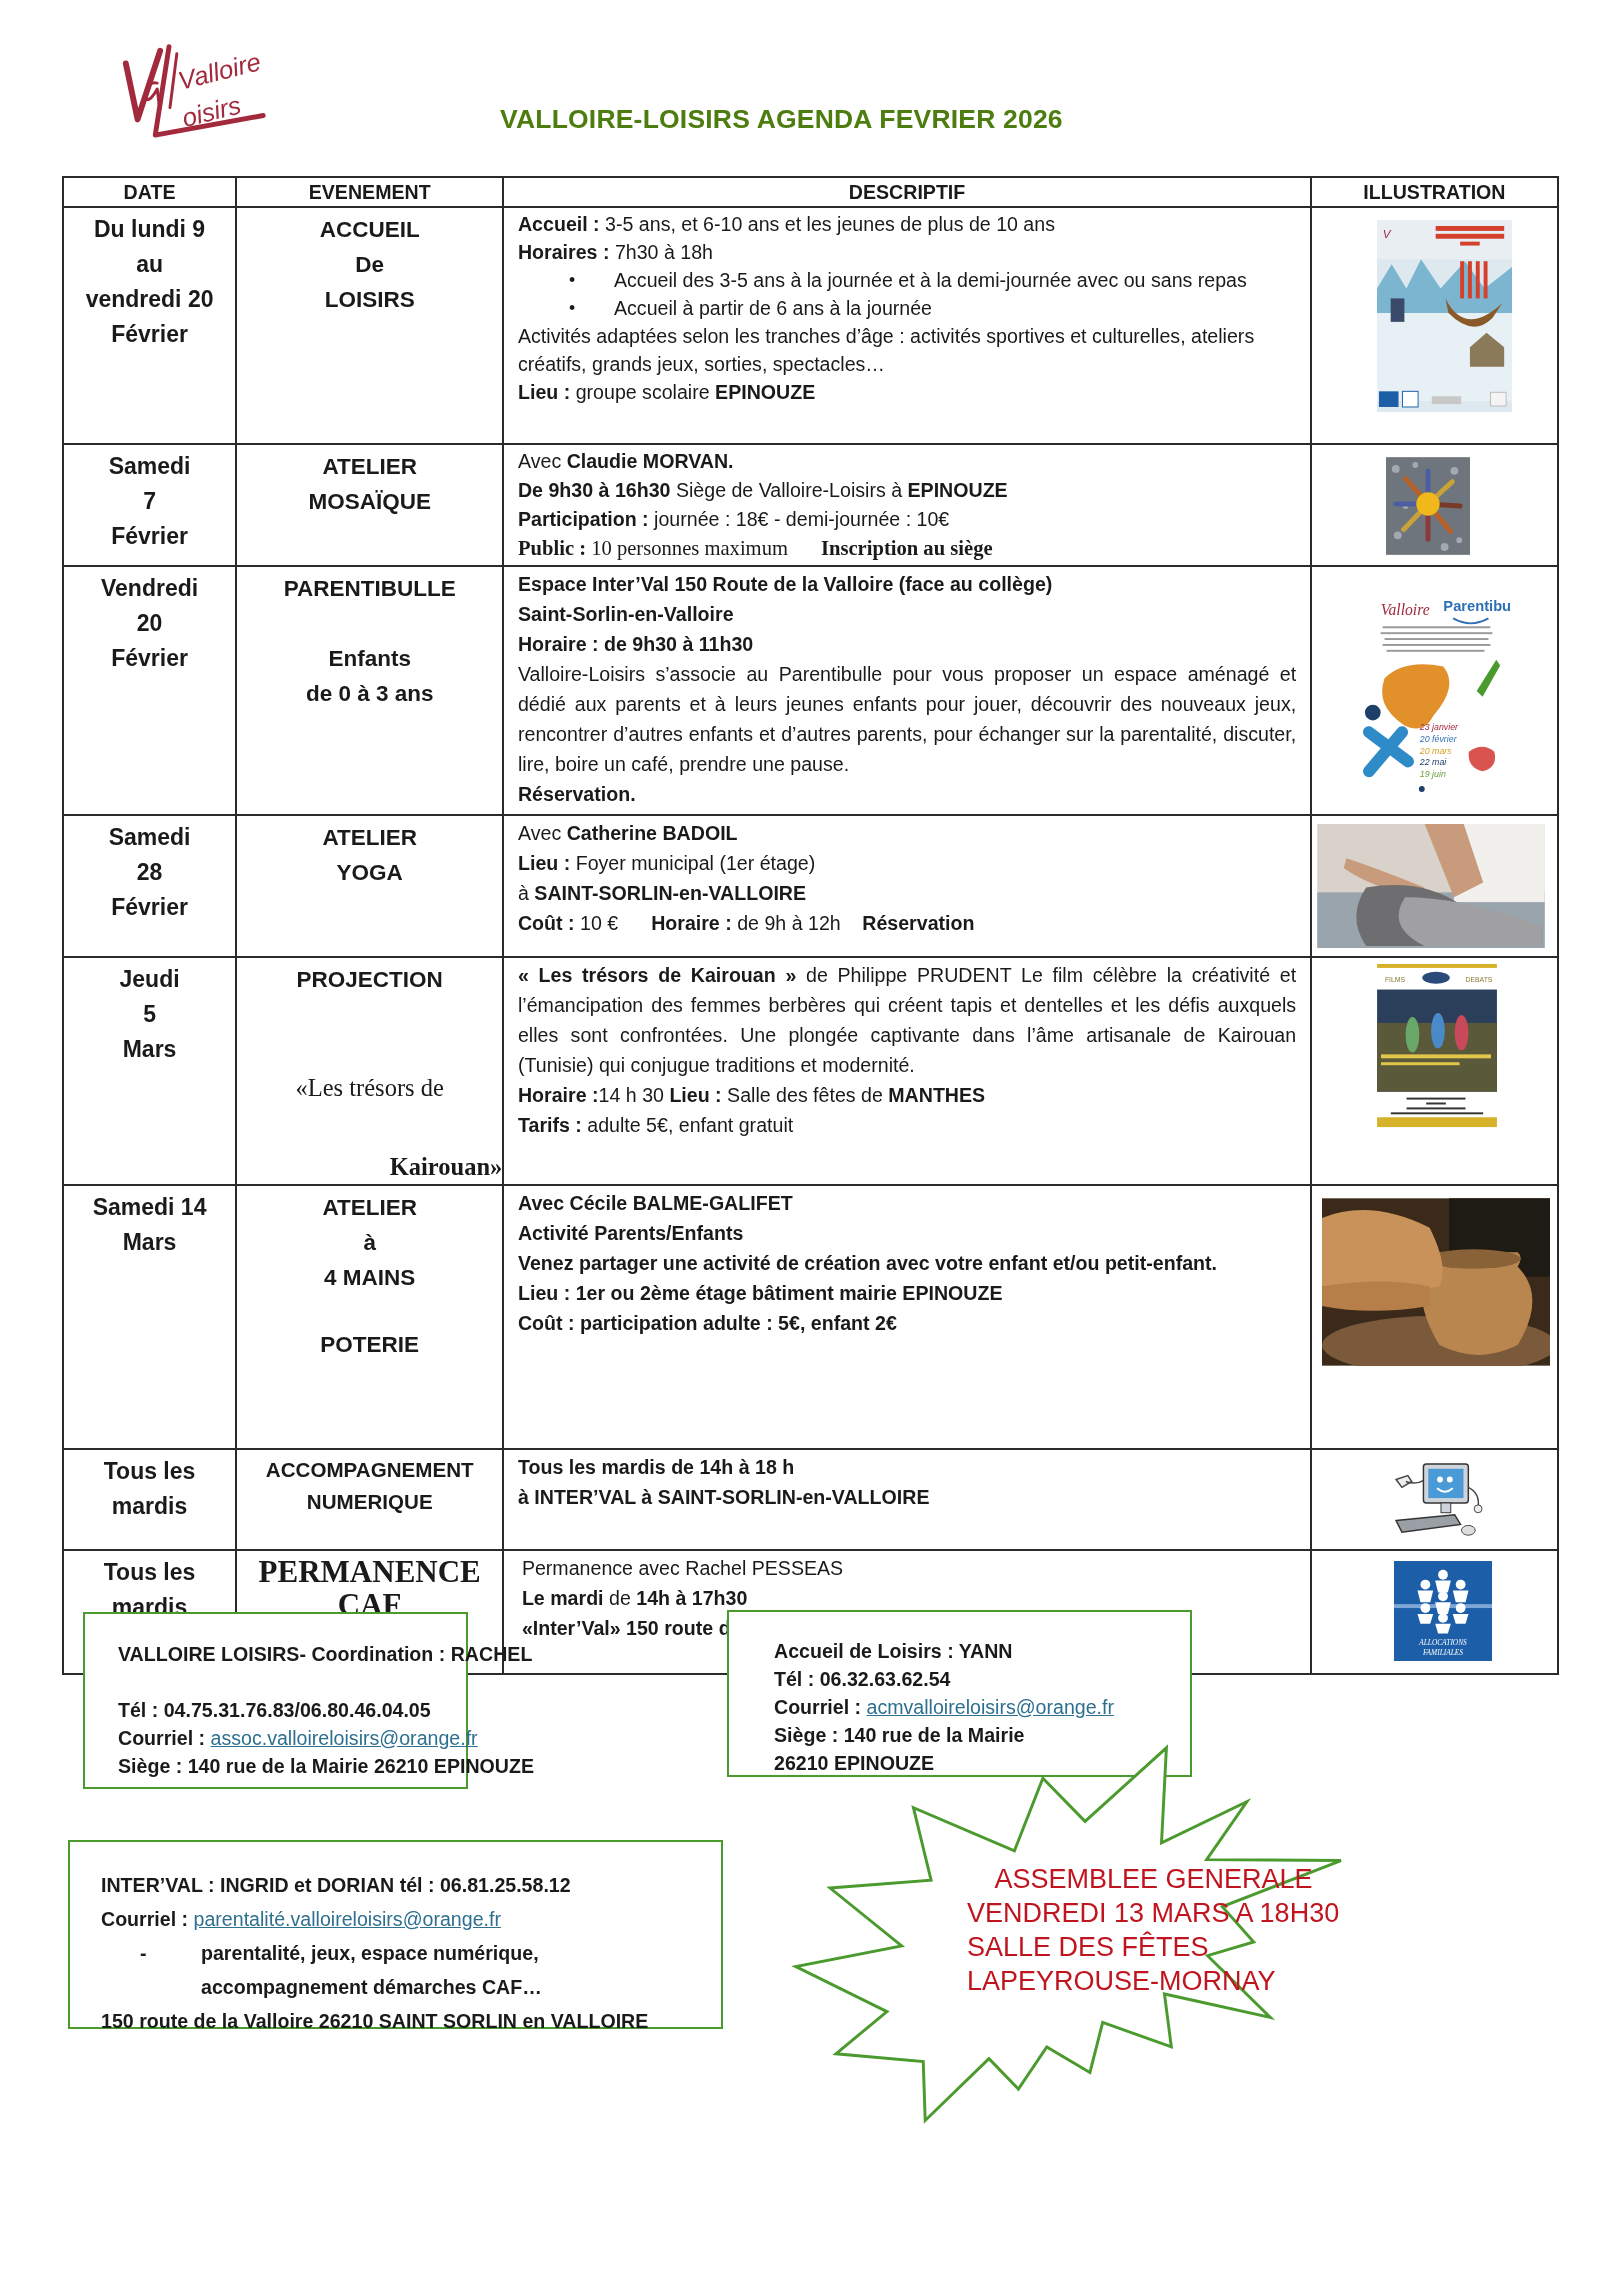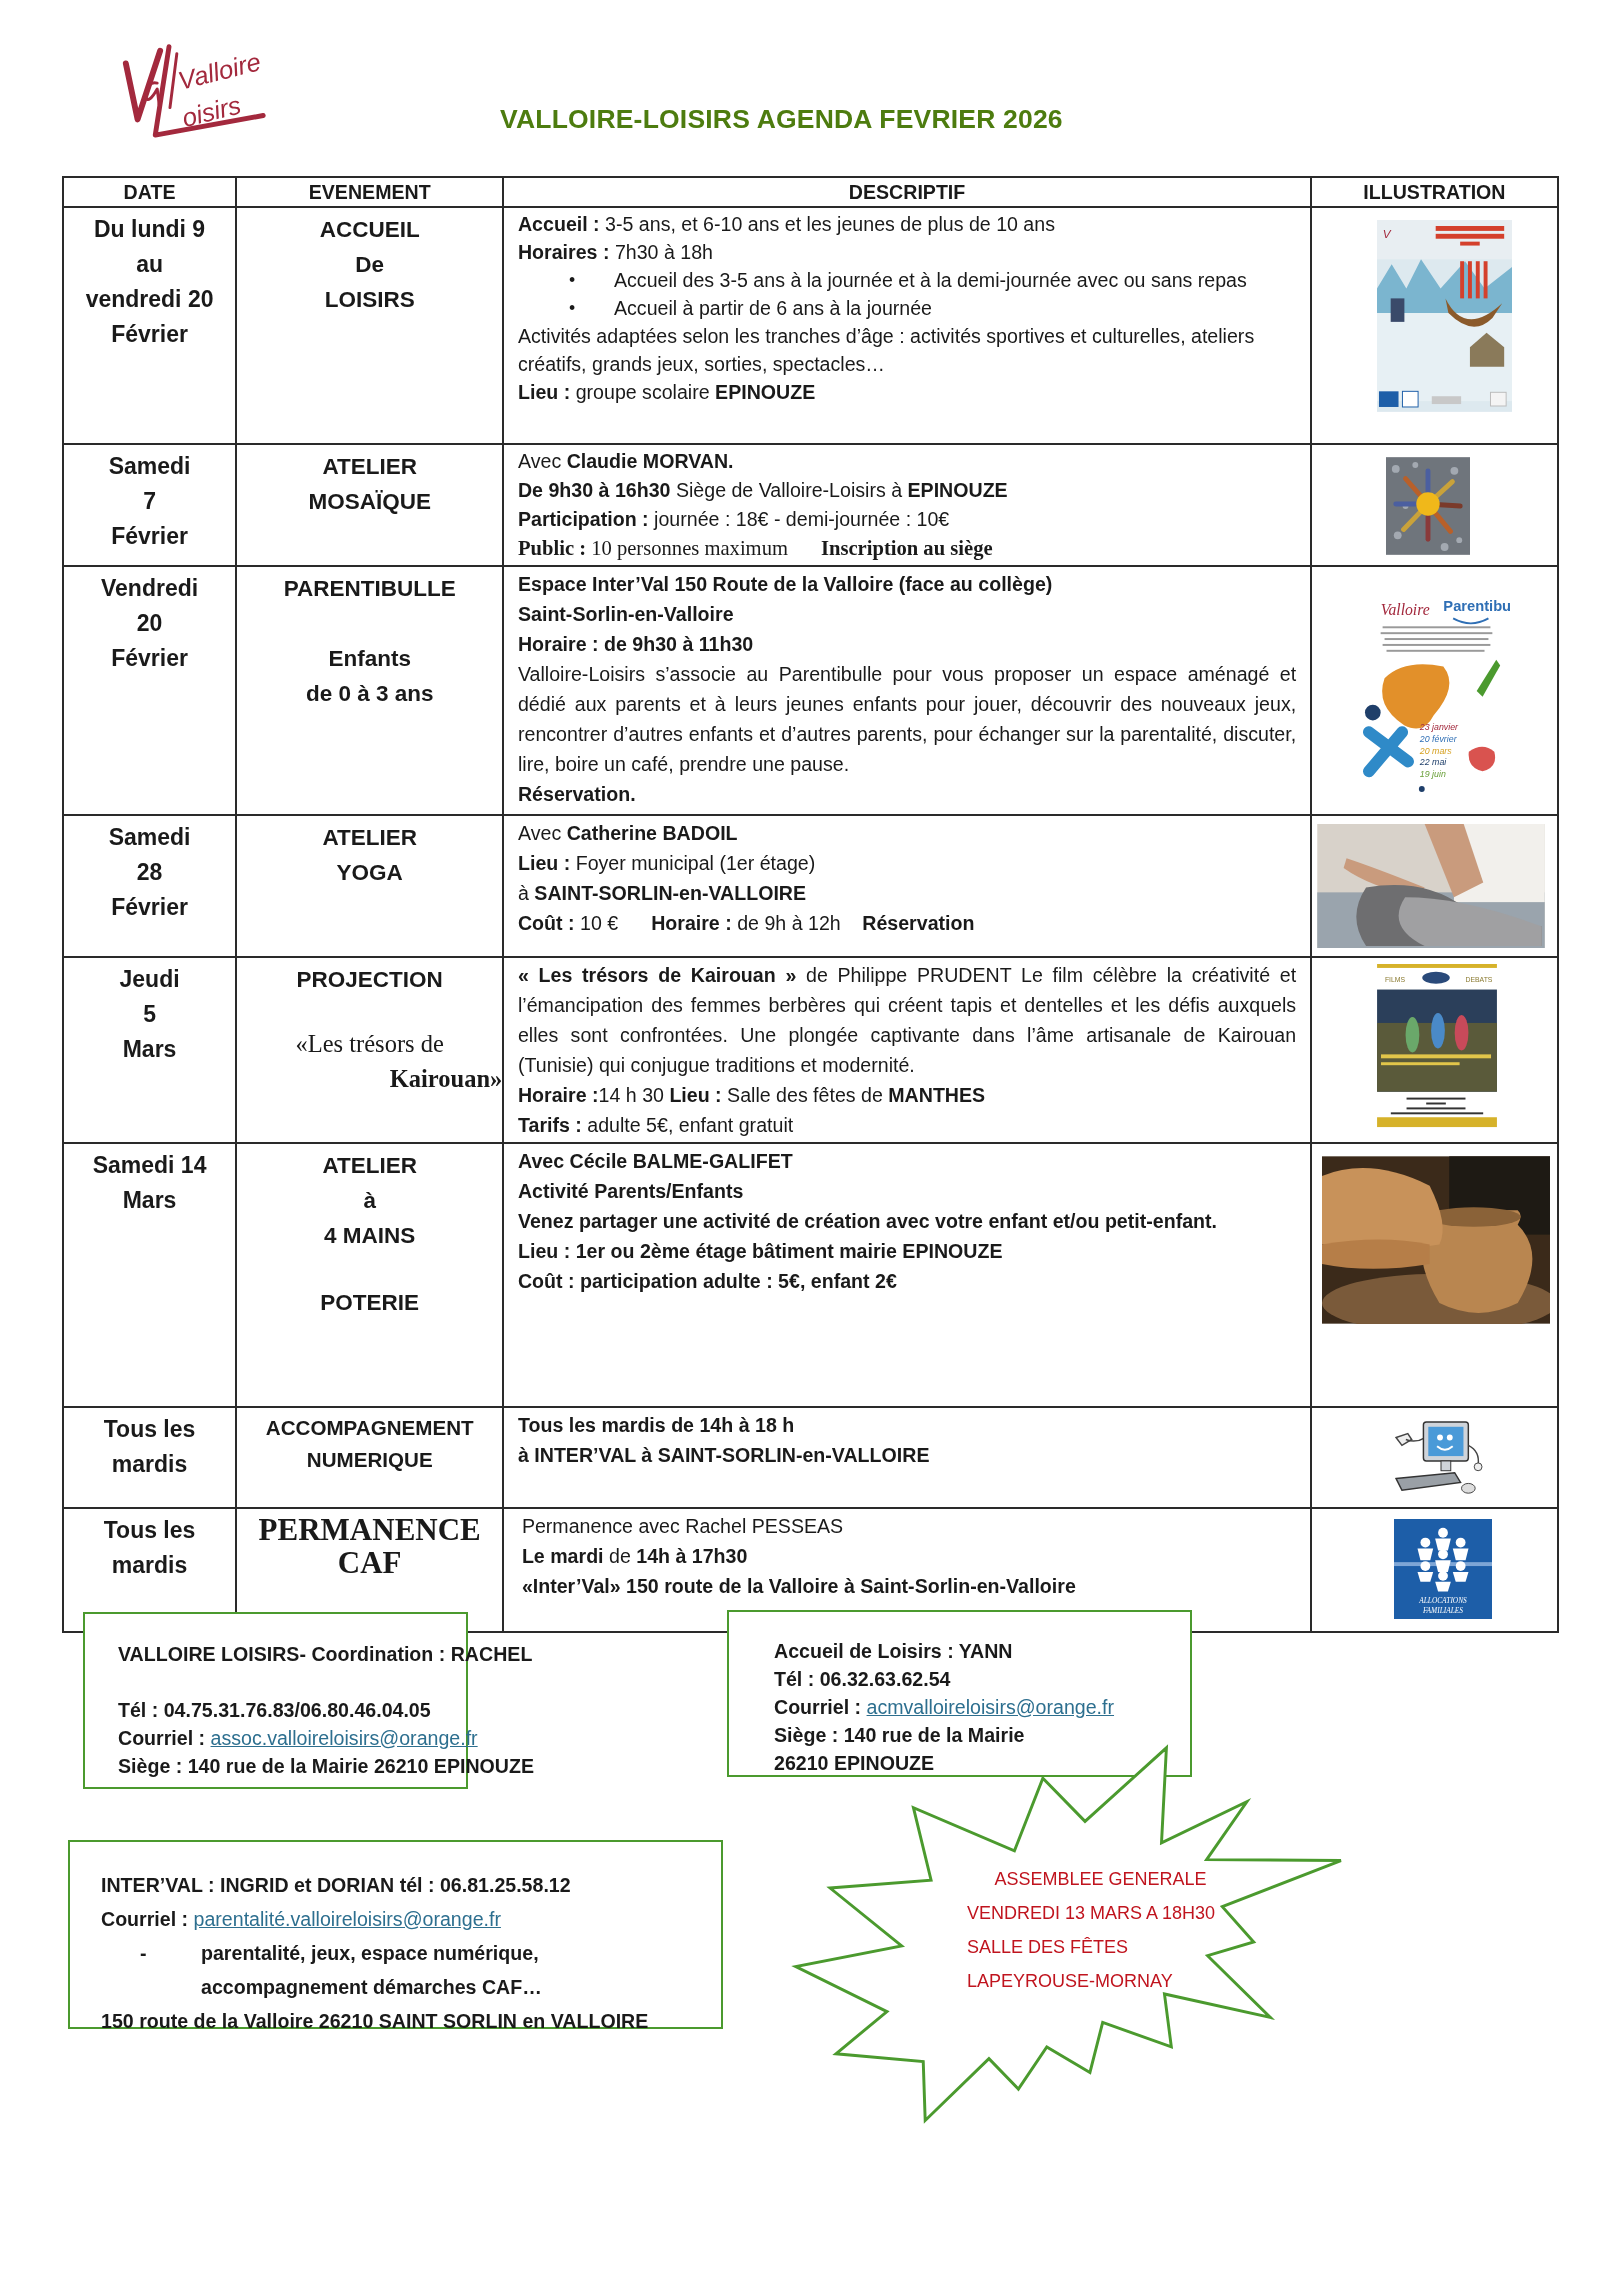--- a/index.html
+++ b/index.html
@@ -8,37 +8,37 @@
   
   .logo { left:116px; top:29px; width:157px; height:118px; }
   .title { left:500px; top:104px; font-size:26.5px; font-weight:bold; letter-spacing:0.2px; color:#4d7c0f; white-space:nowrap; }
   
   table.agenda { position:absolute; left:62px; top:176px; width:1497px; border-collapse:collapse; table-layout:fixed; }
   table.agenda td, table.agenda th { border:2px solid #2a2a2a; vertical-align:top; padding:0; }
   table.agenda th { height:28px; font-size:19.6px; font-weight:bold; text-align:center; vertical-align:middle; }
   .c-date { width:173px; } .c-ev { width:267px; } .c-desc { width:807px; } .c-ill { width:247px; }
   .date-cell { text-align:center; font-weight:bold; font-size:23px; line-height:35px; padding-top:3.9px !important; }
   .ev-cell { text-align:center; font-weight:bold; font-size:22.5px; line-height:35px; padding-top:3.9px !important; }
-  .ev-cell .serif { font-family:"Liberation Serif", serif; font-size:24.5px; }
+  .ev-cell .serif { font-family:"Liberation Serif", serif; font-size:24.5px;margin-top:44px; }
   .desc-cell { font-size:19.6px; line-height:30px; padding:2px 13.7px 2px 13.7px !important; }
   .desc-cell .line { white-space:nowrap; }
   .desc-cell .just { text-align:justify; }
   .desc-cell b { font-weight:bold; }
   .desc-cell ul { margin:0; padding-left:96px; list-style:none; }
   .desc-cell ul li { position:relative; }
   .desc-cell ul li::before { content:"\2022"; position:absolute; left:-45px; font-size:17.6px; }
   .serifline { font-family:"Liberation Serif", serif; font-size:20.6px; }
   .ill-cell { position:relative; }
   .spacer { display:inline-block; width:33px; }
   
   .box { position:absolute; border:2.9px solid #4b9a2e; background:#fff; font-size:19.6px; font-weight:bold; line-height:28px; box-sizing:border-box; }
   .box .lnk { color:#2d6f8f; text-decoration:underline; font-weight:normal; }
   .box .row { white-space:nowrap; }
   .starburst { position:absolute; left:784px; top:1735px; width:706px; height:412px; }
-  .ag-text { position:absolute; left:967px; top:1862px; color:#c0141e; font-size:18px; line-height:34px; white-space:nowrap; }
+  .ag-text { position:absolute; left:967px; top:1862px; color:#c0141e; font-size:27px; line-height:34px; white-space:nowrap; }
 </style>
 </head>
 <body>
 
 <div class="abs logo">
   <svg width="157" height="118" viewBox="0 0 160 120">
     <g fill="none" stroke="#a3293d" stroke-linecap="round" stroke-linejoin="round">
       <path d="M10 35 L22 92 L45 22" stroke-width="6"></path>
       <path d="M42 55 q-10 -3 -12 14 q3 8 12 -8 l2 16" stroke-width="3"></path>
       <path d="M54 18 L40 108 L150 88" stroke-width="5"></path>

